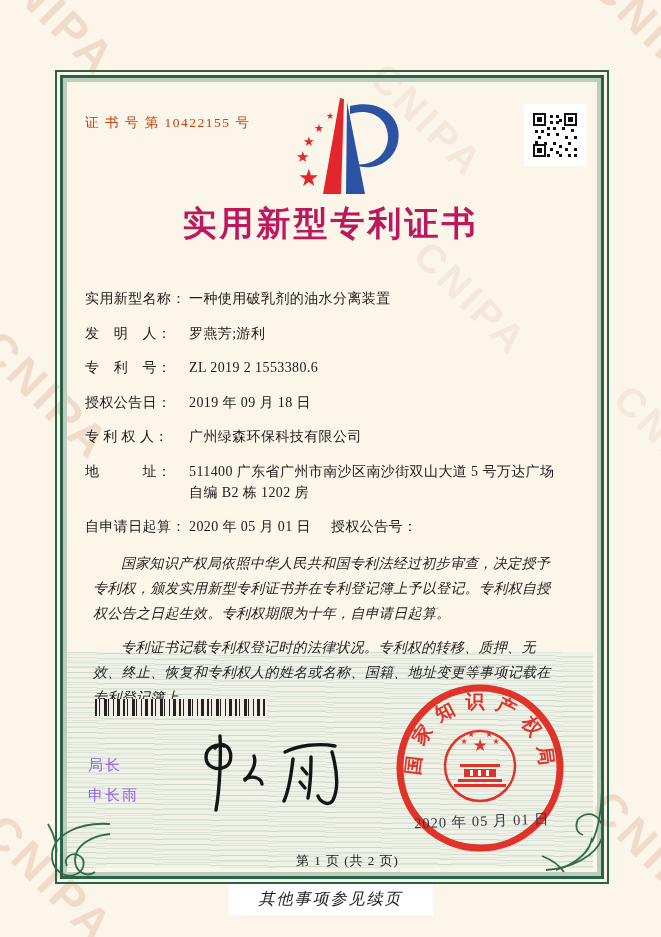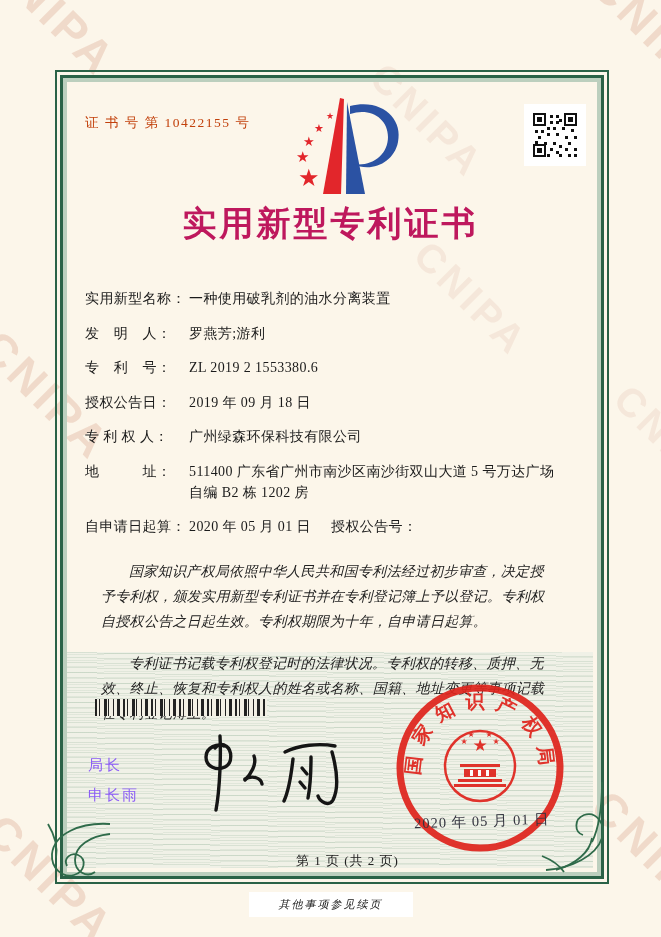--- a/index.html
+++ b/index.html
@@ -27,35 +27,35 @@
           display:flex;align-items:center;justify-content:center;}
   .title{position:absolute;left:0;top:201px;width:100%;text-align:center;z-index:2;
          font-size:34px;font-weight:bold;letter-spacing:3px;color:#be185d;}
   .fields{position:absolute;left:85px;top:288px;width:482px;z-index:2;font-size:14px;}
   .field-row{display:flex;margin-bottom:13.5px;line-height:21px;letter-spacing:0.4px;}
   .field-label{white-space:pre;width:104px;flex:none;}
   .field-value{flex:1;}
   .fv-fixed{flex:none;width:142px;}
   .body-text{position:absolute;left:85px;top:543px;width:480px;z-index:2;
              font-size:14px;line-height:1.8;font-style:italic;letter-spacing:0.3px;color:#222;}
-  .body-text p{margin:16px;text-indent:2em;}
+  .body-text p{margin:8px;text-indent:2em;}
   .barcode{position:absolute;left:95px;top:699px;width:172px;height:17px;z-index:2;
      background:repeating-linear-gradient(90deg,#222 0 2px,#f2efe4 2px 4px,#222 4px 5px,
        #f2efe4 5px 9px,#222 9px 12px,#f2efe4 12px 13px,#222 13px 14px,#f2efe4 14px 18px,
        #222 18px 19px,#f2efe4 19px 22px,#222 22px 25px,#f2efe4 25px 28px);}
   .officer{position:absolute;left:88px;top:756px;z-index:2;font-size:15px;letter-spacing:2px;
            font-family:"Liberation Sans",sans-serif;color:#8b5cf6;}
   .officer div{margin-bottom:11px;}
   .signature{position:absolute;left:192px;top:730px;z-index:3;}
   .seal{position:absolute;left:392px;top:680px;z-index:3;}
   .page-info{position:absolute;left:17px;top:852px;width:100%;text-align:center;z-index:2;
              font-size:13px;letter-spacing:1px;color:#222;}
   .continuation{position:absolute;left:0;top:884px;width:100%;text-align:center;z-index:2;}
-  .continuation span{display:inline-block;background:#fff;padding:5px 30px;font-size:11px;
-                     font-style:italic;letter-spacing:2px;color:#222;margin-top:8px;}
+  .continuation span{display:inline-block;background:#fff;padding:5px 30px;font-size:16px;
+                     font-style:italic;letter-spacing:2px;color:#222;}
   .flourish{position:absolute;z-index:2;}
 </style>
 </head>
 <body>
 
 <div class="page">
 
   <div class="wm" style="left:-28px;top:-16px;">CNIPA</div>
   <div class="wm faint" style="left:356px;top:98px;">CNIPA</div>
   <div class="wm" style="left:576px;top:6px;">CNIPA</div>

